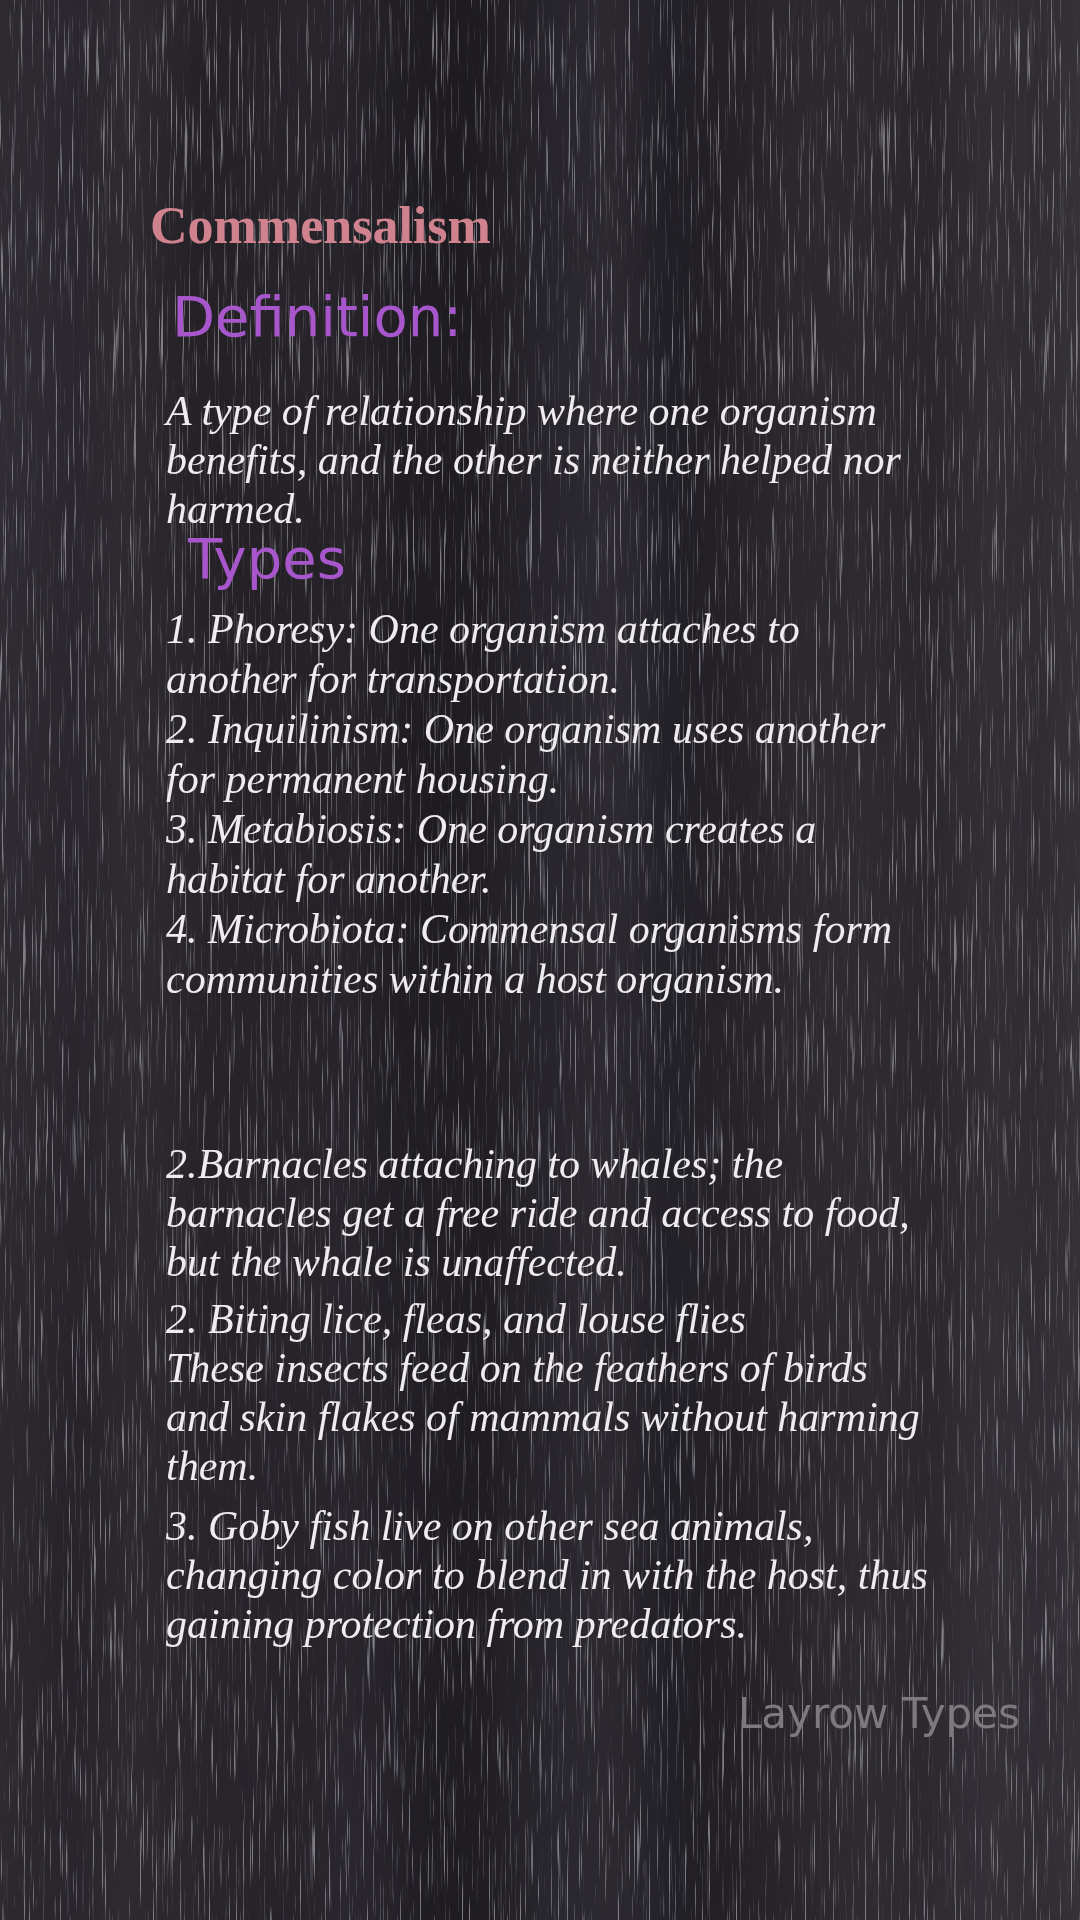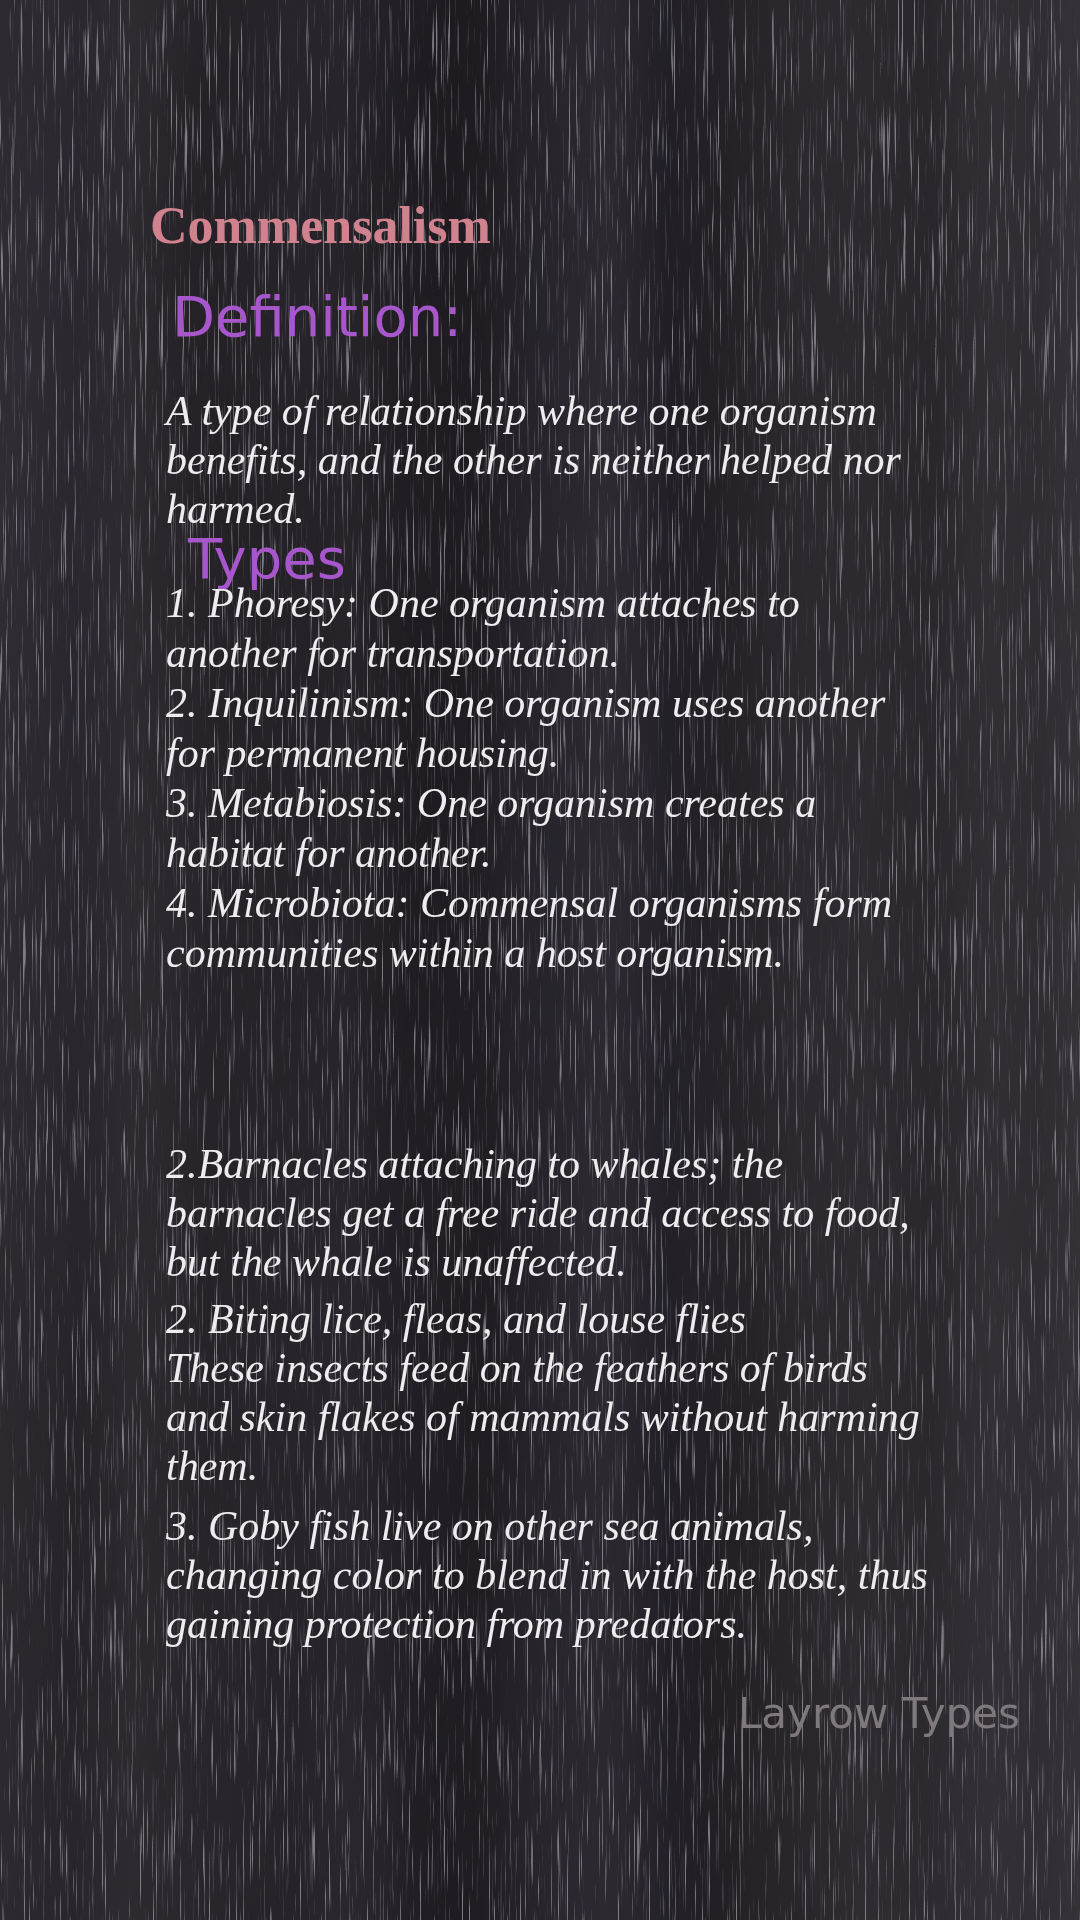--- a/index.html
+++ b/index.html
@@ -34,21 +34,21 @@
   .body-text{
     font-family:"Liberation Serif","DejaVu Serif",serif;
     font-style:italic;
     font-size:42px;line-height:49px;
     color:var(--body,#efecef);
     left:166px;width:780px;
   }
   .def-heading{top:289px;}
   .def-para{top:351px;margin-top:36px;}
   .types-heading{top:531px;padding-left:16px;}
-  .types-list{top:578px;line-height:50px;}
+  .types-list{top:604px;line-height:50px;}
   .example-heading{top:1028px;}
   .ex1{top:1140px;}
   .ex2{top:1295px;}
   .ex3{top:1502px;}
   .watermark{
     font-family:"DejaVu Sans","Liberation Sans",sans-serif;
     font-size:42px;line-height:1;
     color:var(--watermark,#7f787c);
     right:60px;top:1693px;
     white-space:nowrap;

